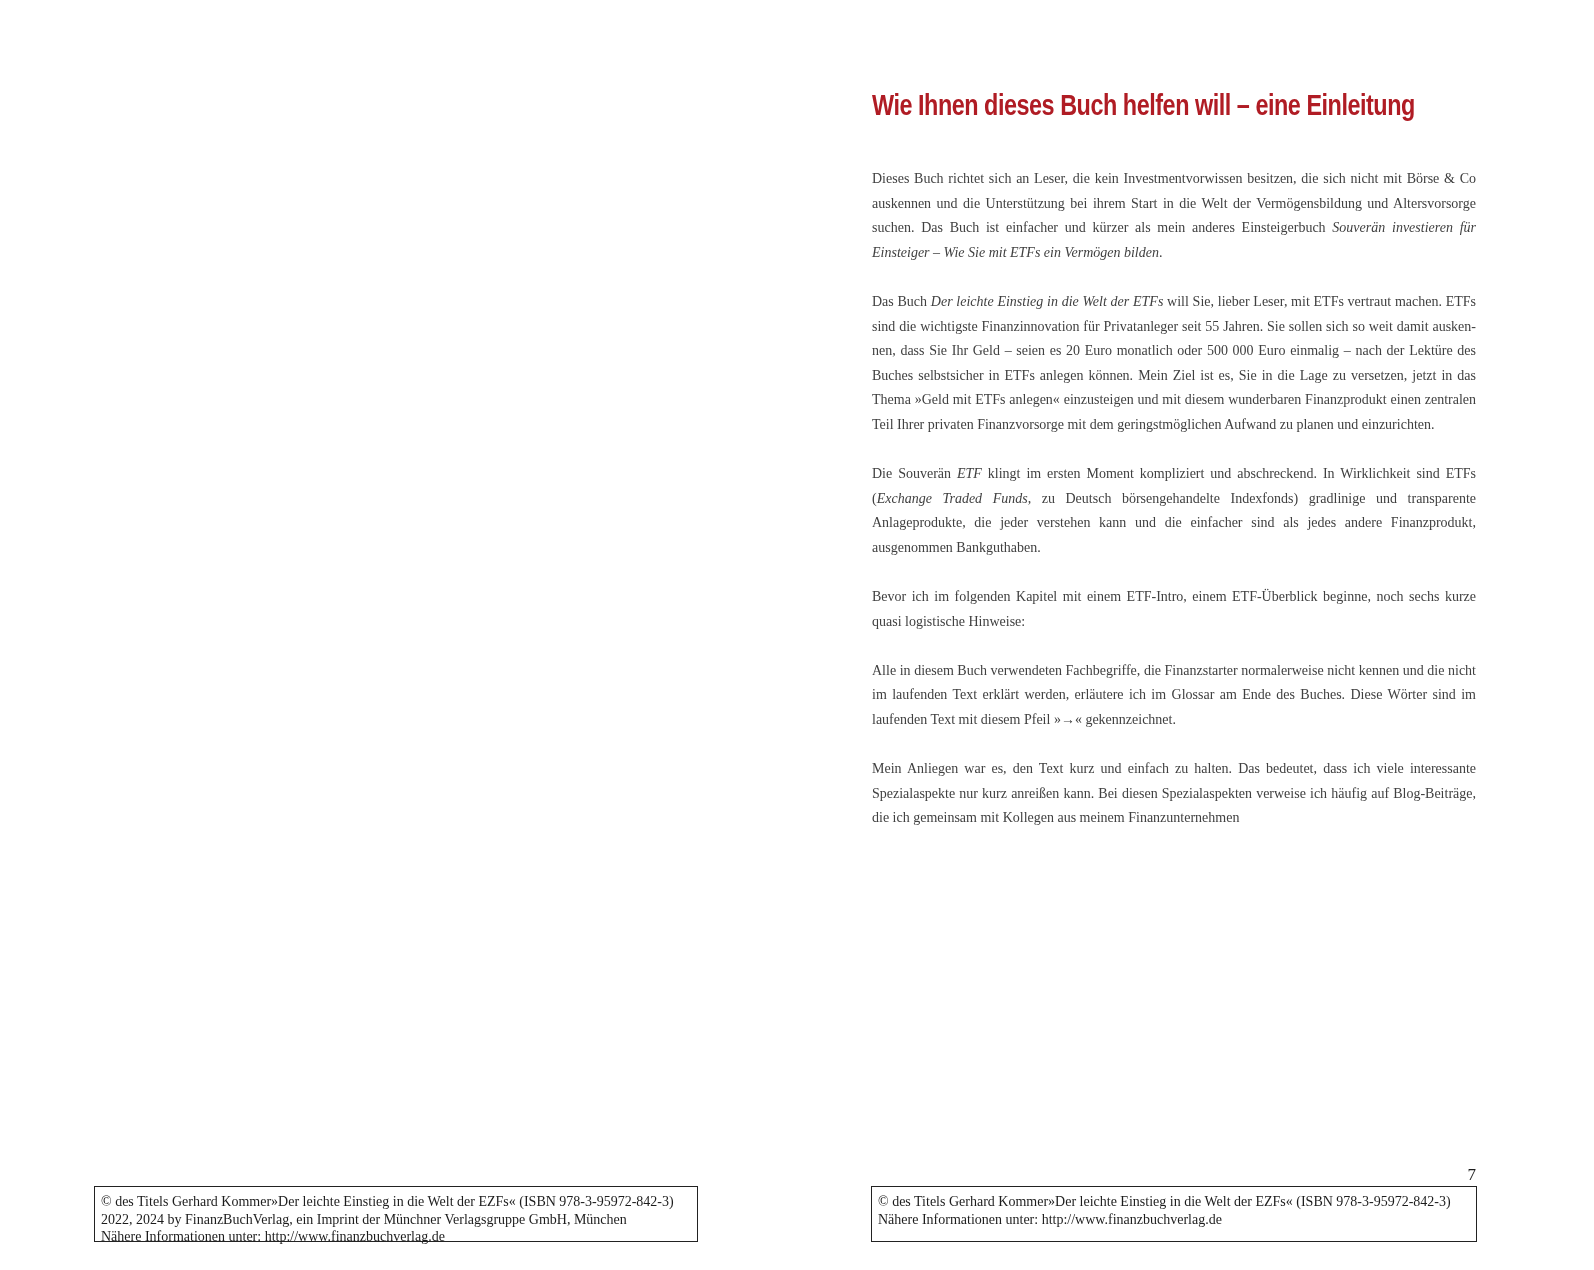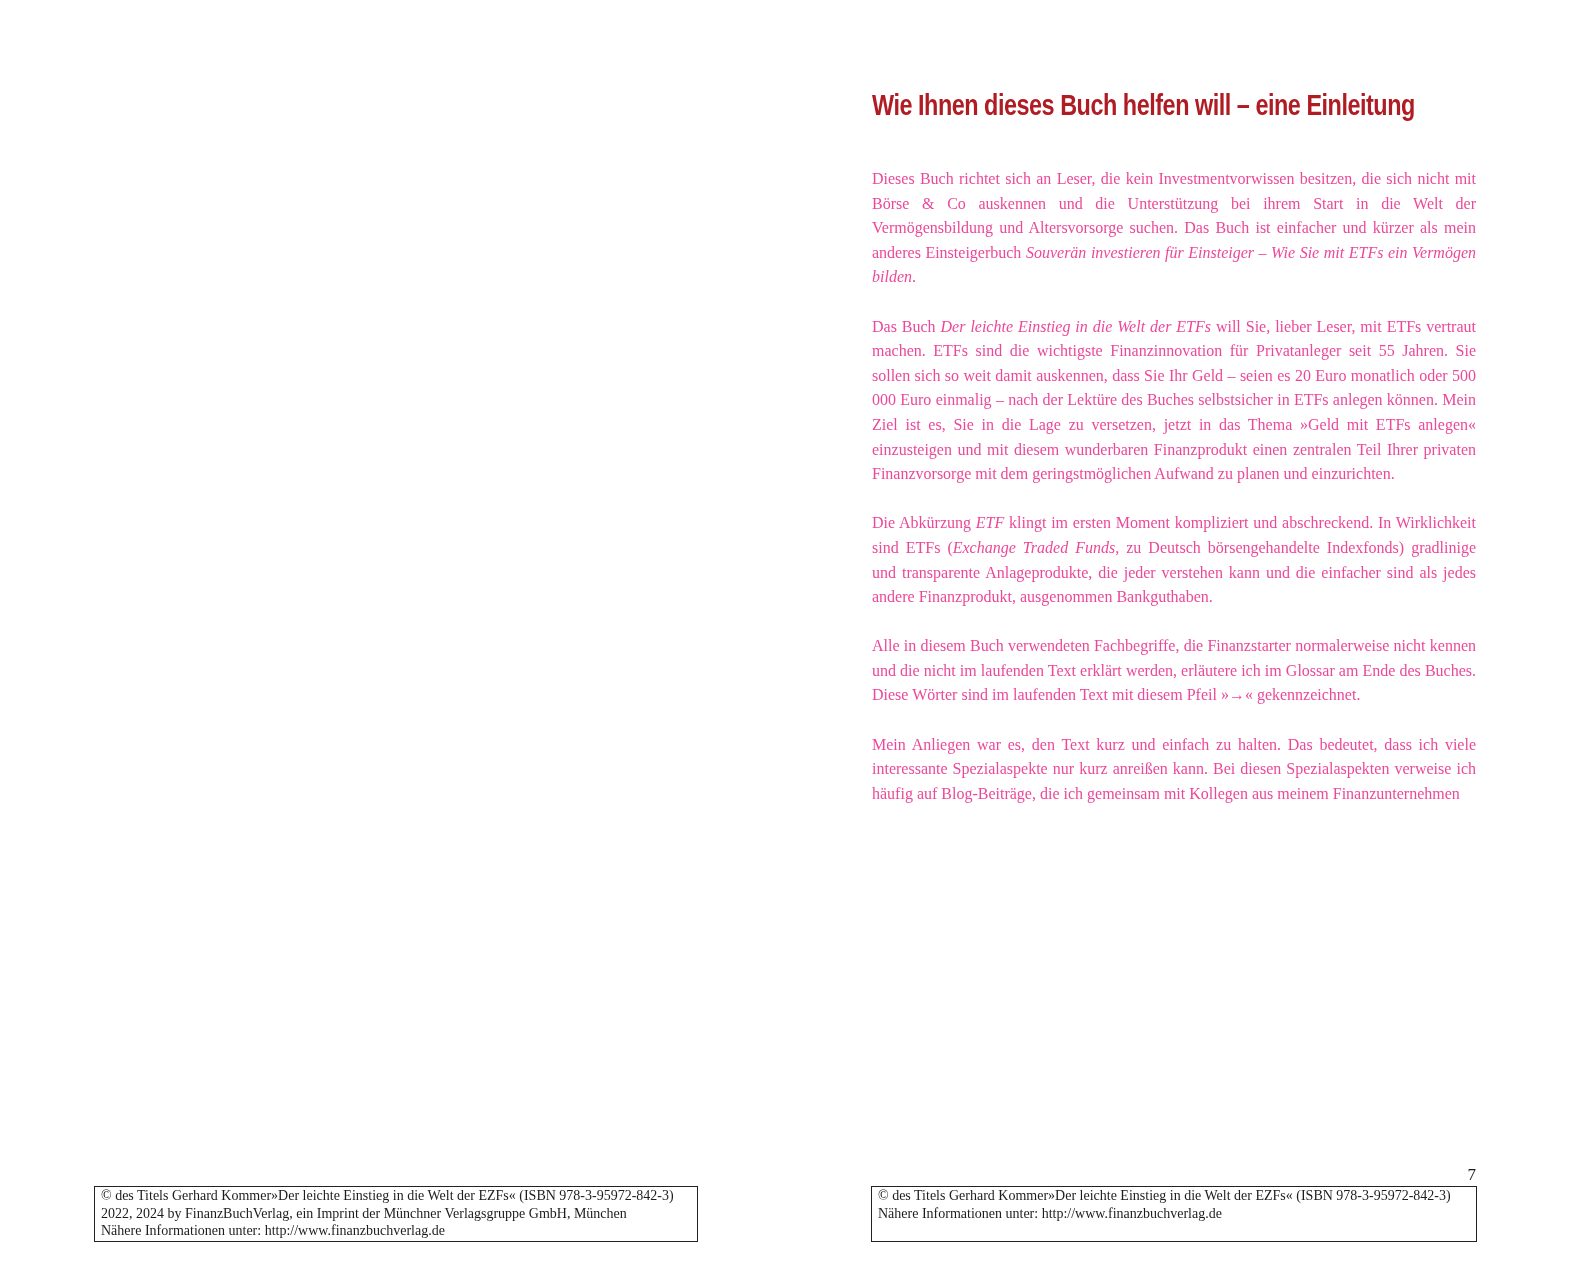--- a/index.html
+++ b/index.html
@@ -43,23 +43,23 @@
       transform: scaleX(0.78);
       transform-origin: left center;
       white-space: nowrap;
     }
 
     .body-text {
       position: absolute;
       left: 75px;
       top: 167px;
       width: 604px;
-      font-size: 16px;
+      font-size: 14px;
       line-height: 24.6px;
-      color: #ec4899;
+      color: #404040;
     }
     .body-text p {
       margin: 0 0 24.6px 0;
       text-align: justify;
       hyphens: manual;
     }
     .body-text p.last { margin-bottom: 0; }
     .body-text em { font-style: italic; }
 
     .page-number {
@@ -70,21 +70,21 @@
       line-height: 20px;
       color: #1c1c1c;
     }
 
     .copyright-box {
       position: absolute;
       top: 1186px;
       height: 56px;
       border: 1.5px solid #222;
       box-sizing: border-box;
-      padding: 0 0 0 6px;
+      padding: 6px 0 0 6px;
       font-size: 14px;
       line-height: 17.5px;
       color: #1c1c1c;
       background: #fff;
     }
     .page-left .copyright-box { left: 94px; width: 604px; }
     .page-right .copyright-box { left: 74px; width: 606px; }
     .copyright-box .cline { display: block; white-space: nowrap; }
   </style>
 </head>
@@ -99,21 +99,22 @@
       <span class="cline">Nähere Informationen unter: http://www.finanzbuchverlag.de</span>
     </div>
   </div>
 
   <div class="page page-right">
     <h1 class="chapter-title" style="color: rgb(176, 28, 36);">Wie Ihnen dieses Buch helfen will – eine Einleitung</h1>
 
     <div class="body-text">
       <p><span>Dieses Buch richtet sich an Leser, die kein Investmentvorwissen besit­zen, die sich nicht mit Börse &amp; Co auskennen und die Unterstützung bei ihrem Start in die Welt der Vermögensbildung und Altersvorsorge suchen. Das Buch ist einfacher und kürzer als mein anderes Einstei­gerbuch </span><em>Souverän investieren für Einsteiger – Wie Sie mit ETFs ein Ver­mögen bilden</em><span>.</span></p>
       <p><span>Das Buch </span><em>Der leichte Einstieg in die Welt der ETFs</em><span> will Sie, lieber Leser, mit ETFs vertraut machen. ETFs sind die wichtigste Finanzinnovation für Privatanleger seit 55 Jahren. Sie sollen sich so weit damit ausken­nen, dass Sie Ihr Geld – seien es 20 Euro monatlich oder 500 000 Euro einmalig – nach der Lektüre des Buches selbstsicher in ETFs anlegen können. Mein Ziel ist es, Sie in die Lage zu versetzen, jetzt in das The­ma »Geld mit ETFs anlegen« einzusteigen und mit diesem wunderba­ren Finanzprodukt einen zentralen Teil Ihrer privaten Finanzvorsorge mit dem geringstmöglichen Aufwand zu planen und einzurichten.</span></p>
-      <p><span>Die Abkürzung </span><em>ETF</em><span> klingt im ersten Moment kompliziert und ab­schreckend. In Wirklichkeit sind ETFs (</span><em>Exchange Traded Funds</em><span>, zu Deutsch börsengehandelte Indexfonds) gradlinige und transparente Anlageprodukte, die jeder verstehen kann und die einfacher sind als jedes andere Finanzprodukt, ausgenommen Bankguthaben.</span></p>
+      <p><span>Die Souverän </span><em>ETF</em><span> klingt im ersten Moment kompliziert und ab­schreckend. In Wirklichkeit sind ETFs (</span><em>Exchange Traded Funds</em><span>, zu Deutsch börsengehandelte Indexfonds) gradlinige und transparente Anlageprodukte, die jeder verstehen kann und die einfacher sind als jedes andere Finanzprodukt, ausgenommen Bankguthaben.</span></p>
+      <p><span>Bevor ich im folgenden Kapitel mit einem ETF-Intro, einem ETF-Über­blick beginne, noch sechs kurze quasi logistische Hinweise:</span></p>
       <p><span>Alle in diesem Buch verwendeten Fachbegriffe, die Finanzstarter nor­malerweise nicht kennen und die nicht im laufenden Text erklärt wer­den, erläutere ich im Glossar am Ende des Buches. Diese Wörter sind im laufenden Text mit diesem Pfeil »→« gekennzeichnet.</span></p>
       <p class="last"><span>Mein Anliegen war es, den Text kurz und einfach zu halten. Das be­deutet, dass ich viele interessante Spezialaspekte nur kurz anreißen kann. Bei diesen Spezialaspekten verweise ich häufig auf Blog-Beiträ­ge, die ich gemeinsam mit Kollegen aus meinem Finanzunternehmen</span></p>
     </div>
 
     <div class="page-number">7</div>
 
     <div class="copyright-box">
       <span class="cline">© des Titels Gerhard Kommer»Der leichte Einstieg in die Welt der EZFs« (ISBN 978-3-95972-842-3)</span>
       <span class="cline">Nähere Informationen unter: http://www.finanzbuchverlag.de</span>
     </div>

